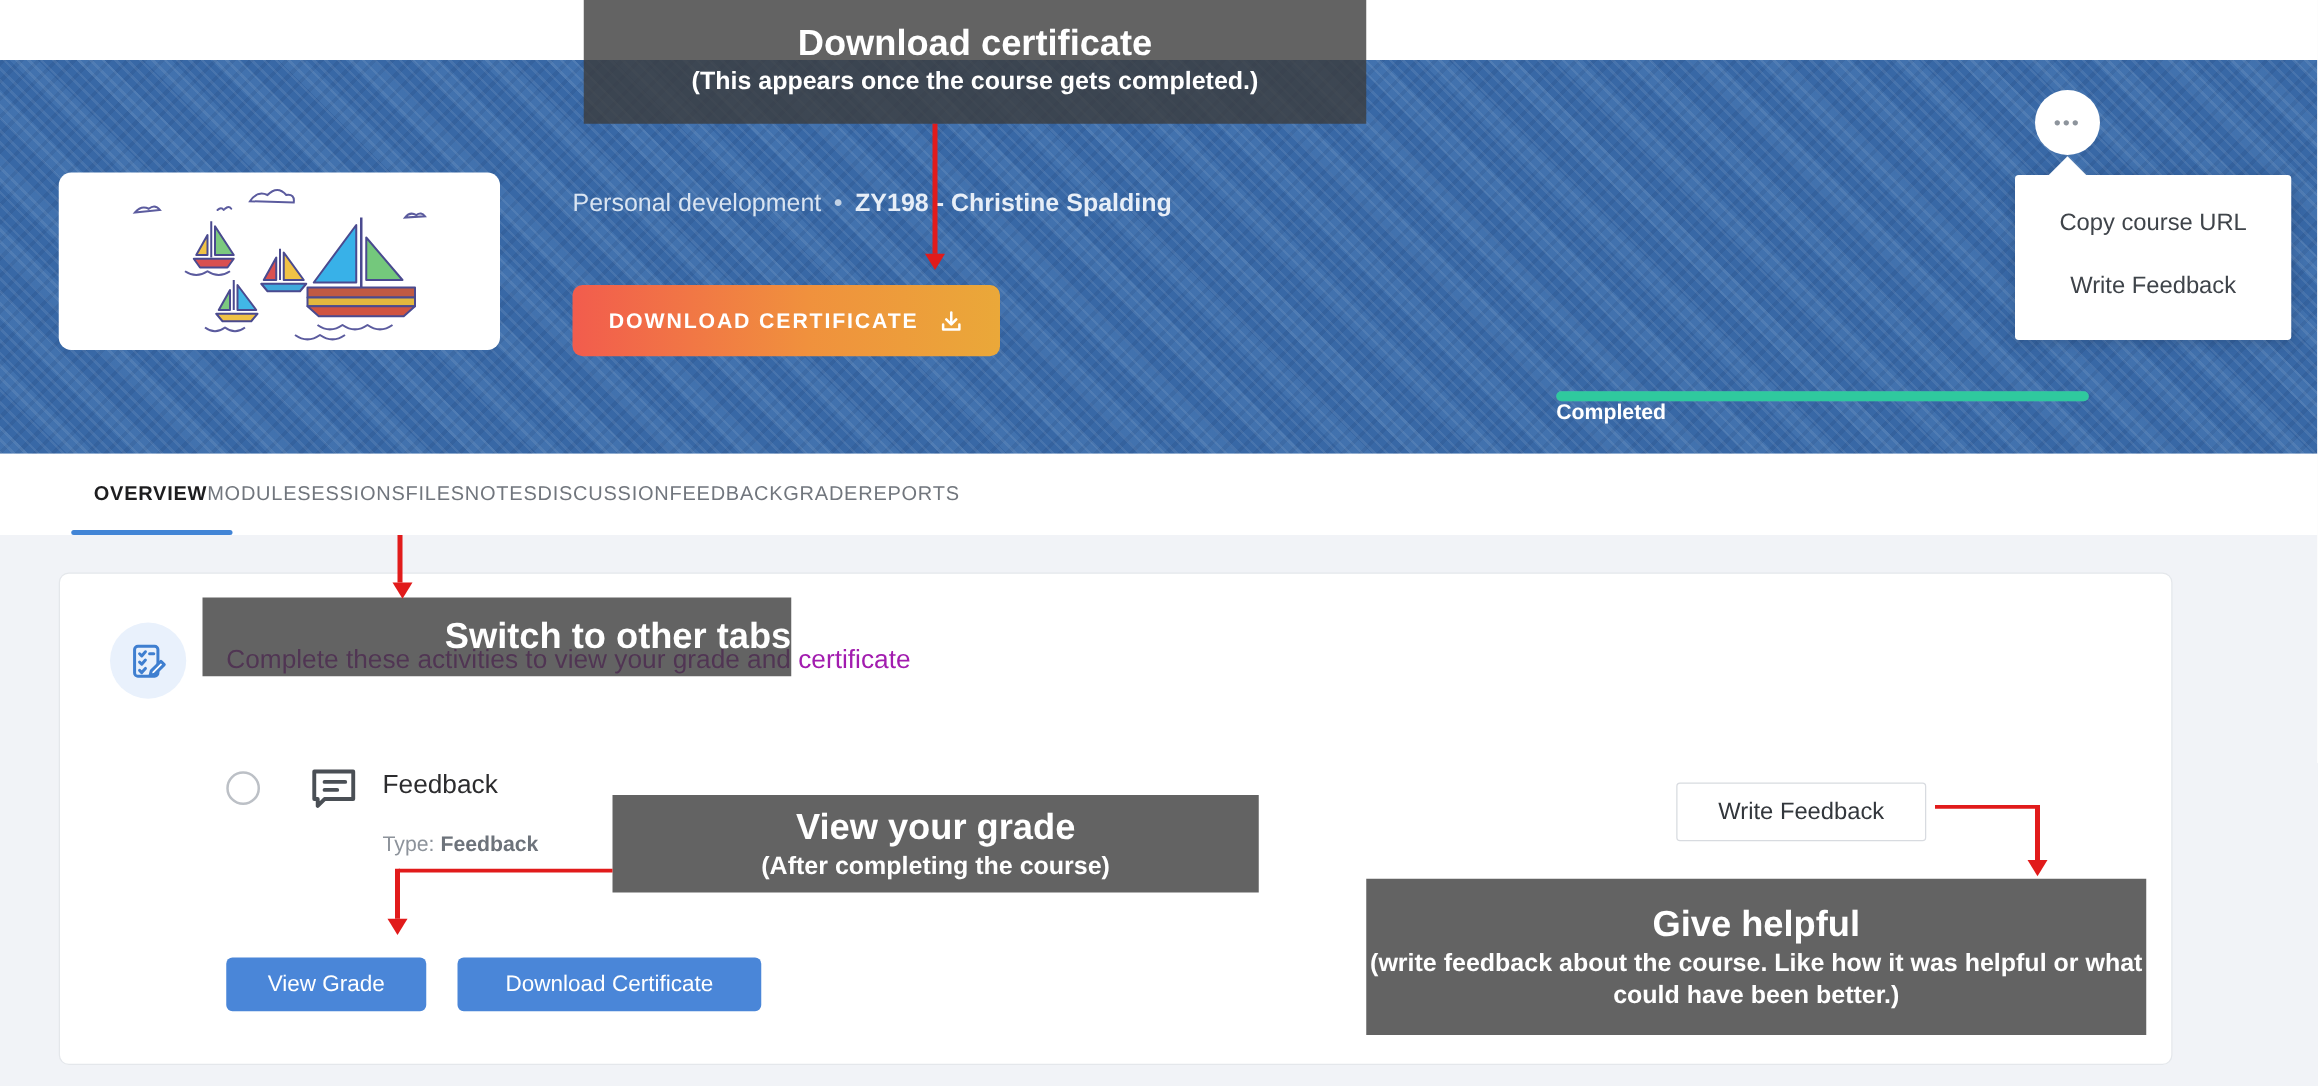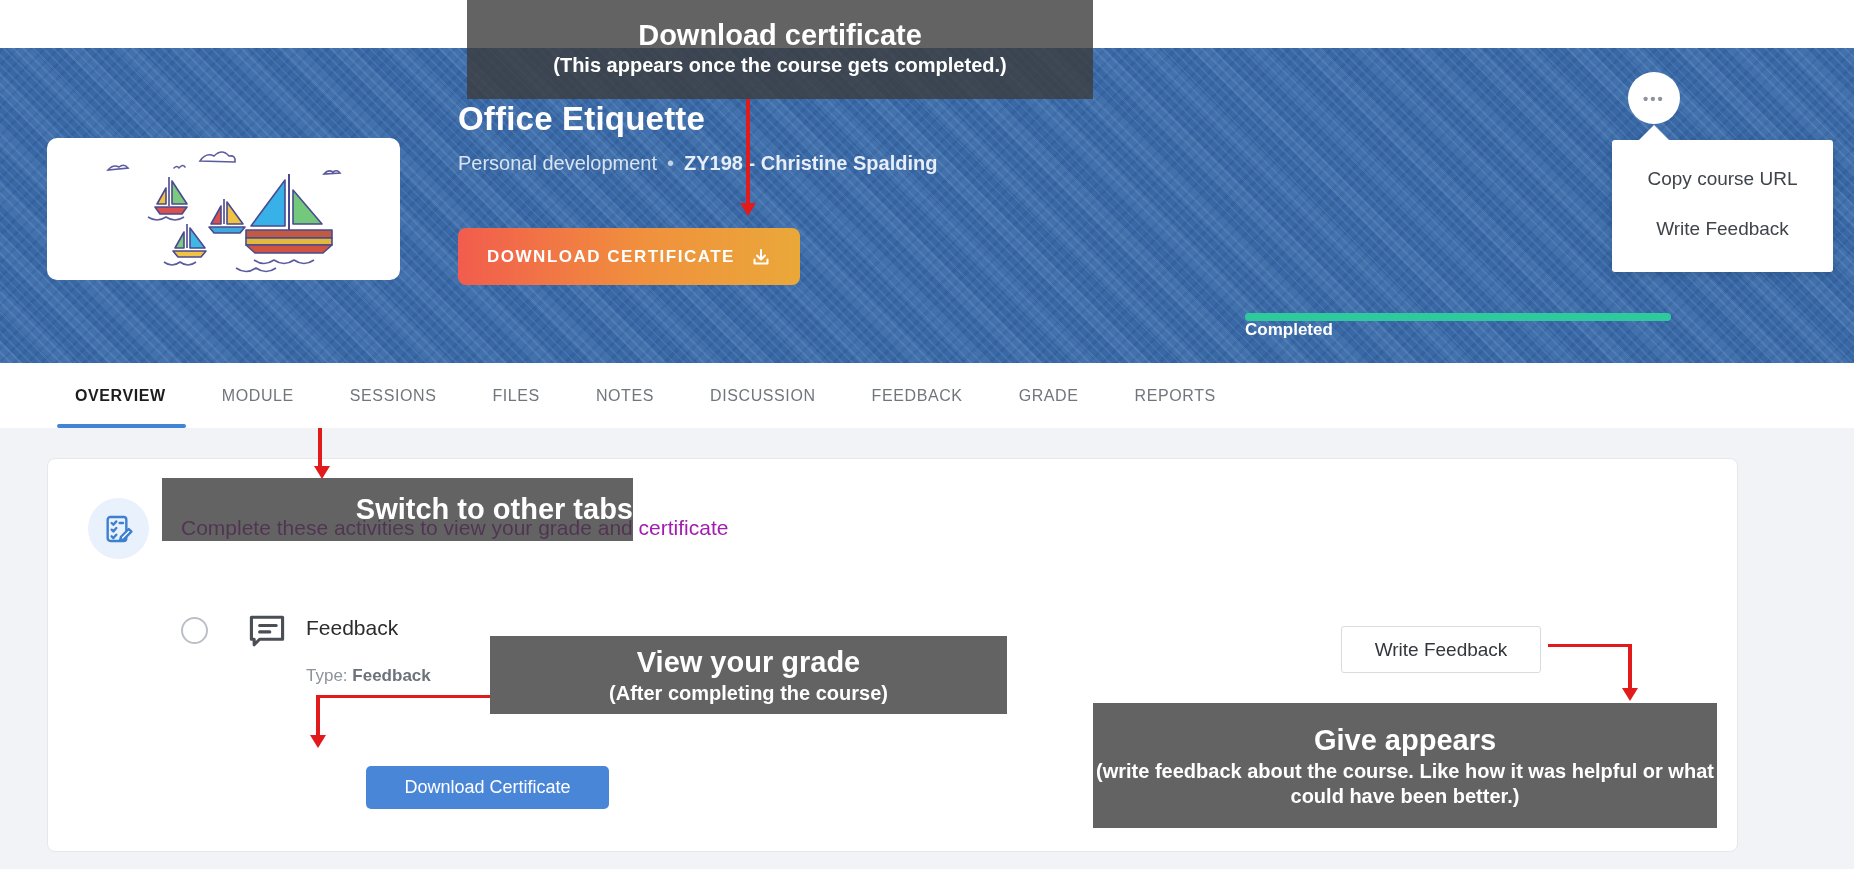--- a/index.html
+++ b/index.html
@@ -53,21 +53,21 @@
   .dropdown::before {
     content:""; position:absolute; left:26px; top:-15px;
     border-left:16px solid transparent; border-right:16px solid transparent;
     border-bottom:16px solid #ffffff;
   }
   .menu-item { display:block; width:100%; text-align:center; background:none; border:none; cursor:pointer;
     font-family:inherit; font-size:19px; color:#3f444a; padding:14px 24px; }
 
   
   .tabbar { position:absolute; left:0; top:363px; width:1854px; height:65px; background:#ffffff;
-    display:flex; align-items:center; gap:56px; padding-left:75px; }
+    display:flex; align-items:center; padding-left:75px; }
   .tab { position:relative; background:none; border:none; cursor:pointer; font-family:inherit;
     font-size:16px; letter-spacing:0.6px; color:#71767d; font-weight:400; height:100%;
     display:flex; align-items:center; }
   .tab.active { color:#1d1d1f; font-weight:700; }
   .tab.active::after { content:""; position:absolute; left:-18px; right:-20px; bottom:0; height:4px;
     background:#4285d6; border-radius:2px; }
 
   
   .content { position:absolute; left:0; top:428px; width:1854px; height:441px; background:#f1f3f7; }
   .card { position:absolute; left:47px; top:30px; width:1691px; height:394px;
@@ -157,21 +157,20 @@
           <path d="M219,46 L219,80 L248,80 Z" fill="#74c87c"></path>
           <rect x="172" y="86" width="86" height="8" fill="#c05a43"></rect>
           <rect x="172" y="94" width="86" height="7" fill="#e3b83e"></rect>
           <path d="M172,101 h86 l-9,8 h-68 z" fill="#d05440"></path>
           <path d="M180,116 q10,7 20,0 q10,7 20,0 q10,7 20,0" fill="none" stroke="#5b5b9e"></path>
           <path d="M162,124 q10,7 20,0 q10,7 20,0" fill="none" stroke="#5b5b9e"></path>
         </g>
       </svg>
     </div>
 
-    <h1 class="course-title">Office Etiquette</h1>
     <div class="course-sub">
       <span>Personal development</span><span class="sub-sep">•</span><b>ZY198 - Christine Spalding</b>
     </div>
 
     <button class="download-btn">
       <span>DOWNLOAD CERTIFICATE</span>
       <svg viewBox="0 0 20 20" fill="none" stroke="#ffffff" stroke-width="2" stroke-linecap="round" stroke-linejoin="round">
         <path d="M10 3 v9"></path>
           <path d="M6 8.5 l4 4 4 -4"></path>
           <path d="M3.5 12.5 v4 h13 v-4"></path>
@@ -231,40 +230,41 @@
         </svg>
       </span>
 
       <div class="activity-title">Feedback</div>
       <div class="activity-type">
         <span>Type:</span>
         <b>Feedback</b>
       </div>
 
       <button class="write-feedback-btn">Write Feedback</button>
+      <button class="btn-blue view-grade-btn">View Grade</button>
       <button class="btn-blue dl-cert-btn">Download Certificate</button>
     </div>
   </div>
 
   <div class="callout callout-dl">
     <div class="c-title">Download certificate</div>
     <div class="c-sub">(This appears once the course gets completed.)</div>
   </div>
 
   <div class="callout callout-tabs">
     <div class="c-title">Switch to other tabs</div>
   </div>
 
   <div class="callout callout-grade">
     <div class="c-title">View your grade</div>
     <div class="c-sub">(After completing the course)</div>
   </div>
 
   <div class="callout callout-fb">
-    <div class="c-title">Give appears</div>
+    <div class="c-title">Give helpful</div>
     <div class="c-sub">(write feedback about the course. Like how it was helpful or what could have been better.)</div>
   </div>
 
   <div class="arrow-seg a1-line"></div>
   <div class="arrow-head a1-head"></div>
 
   <div class="arrow-seg a2-line"></div>
   <div class="arrow-head a2-head"></div>
 
   <div class="arrow-seg a3-h"></div>

